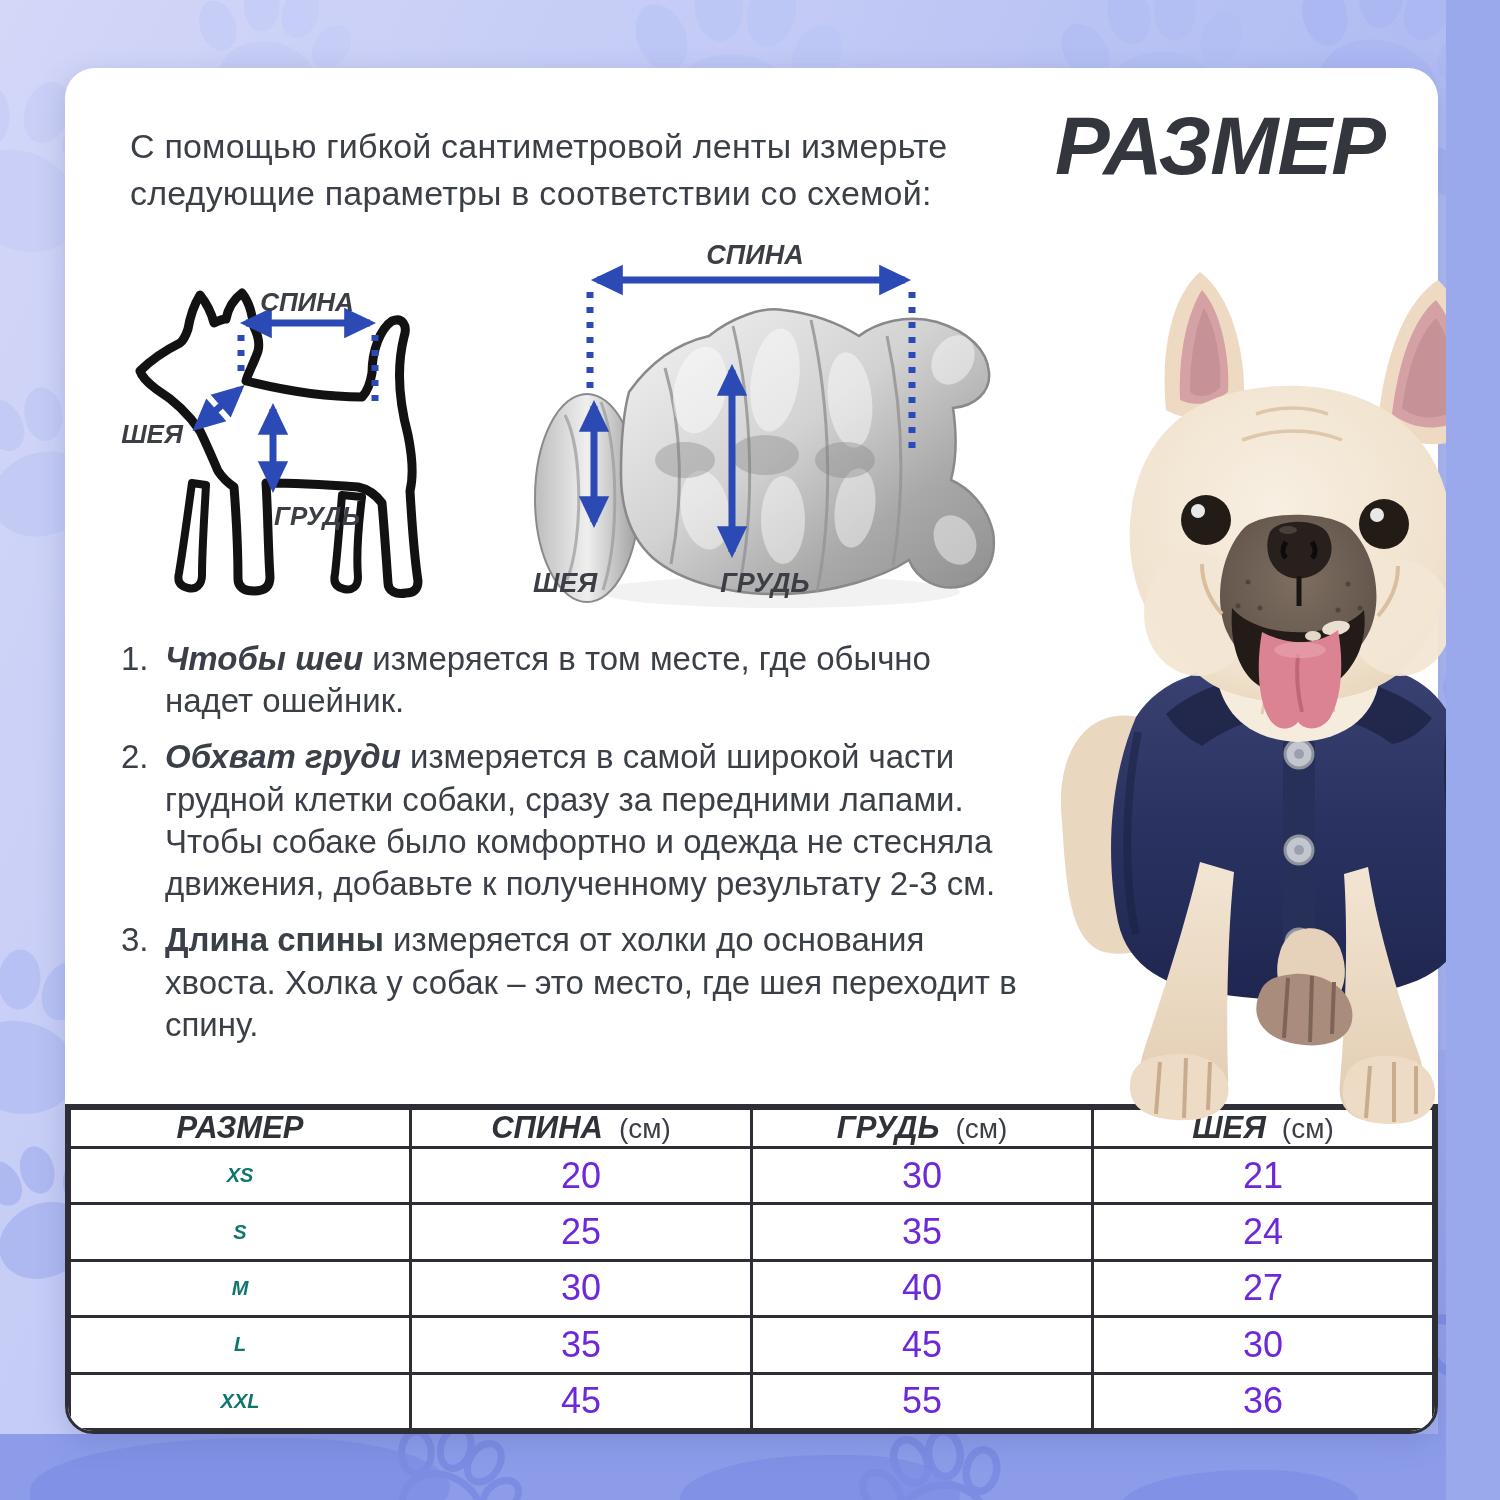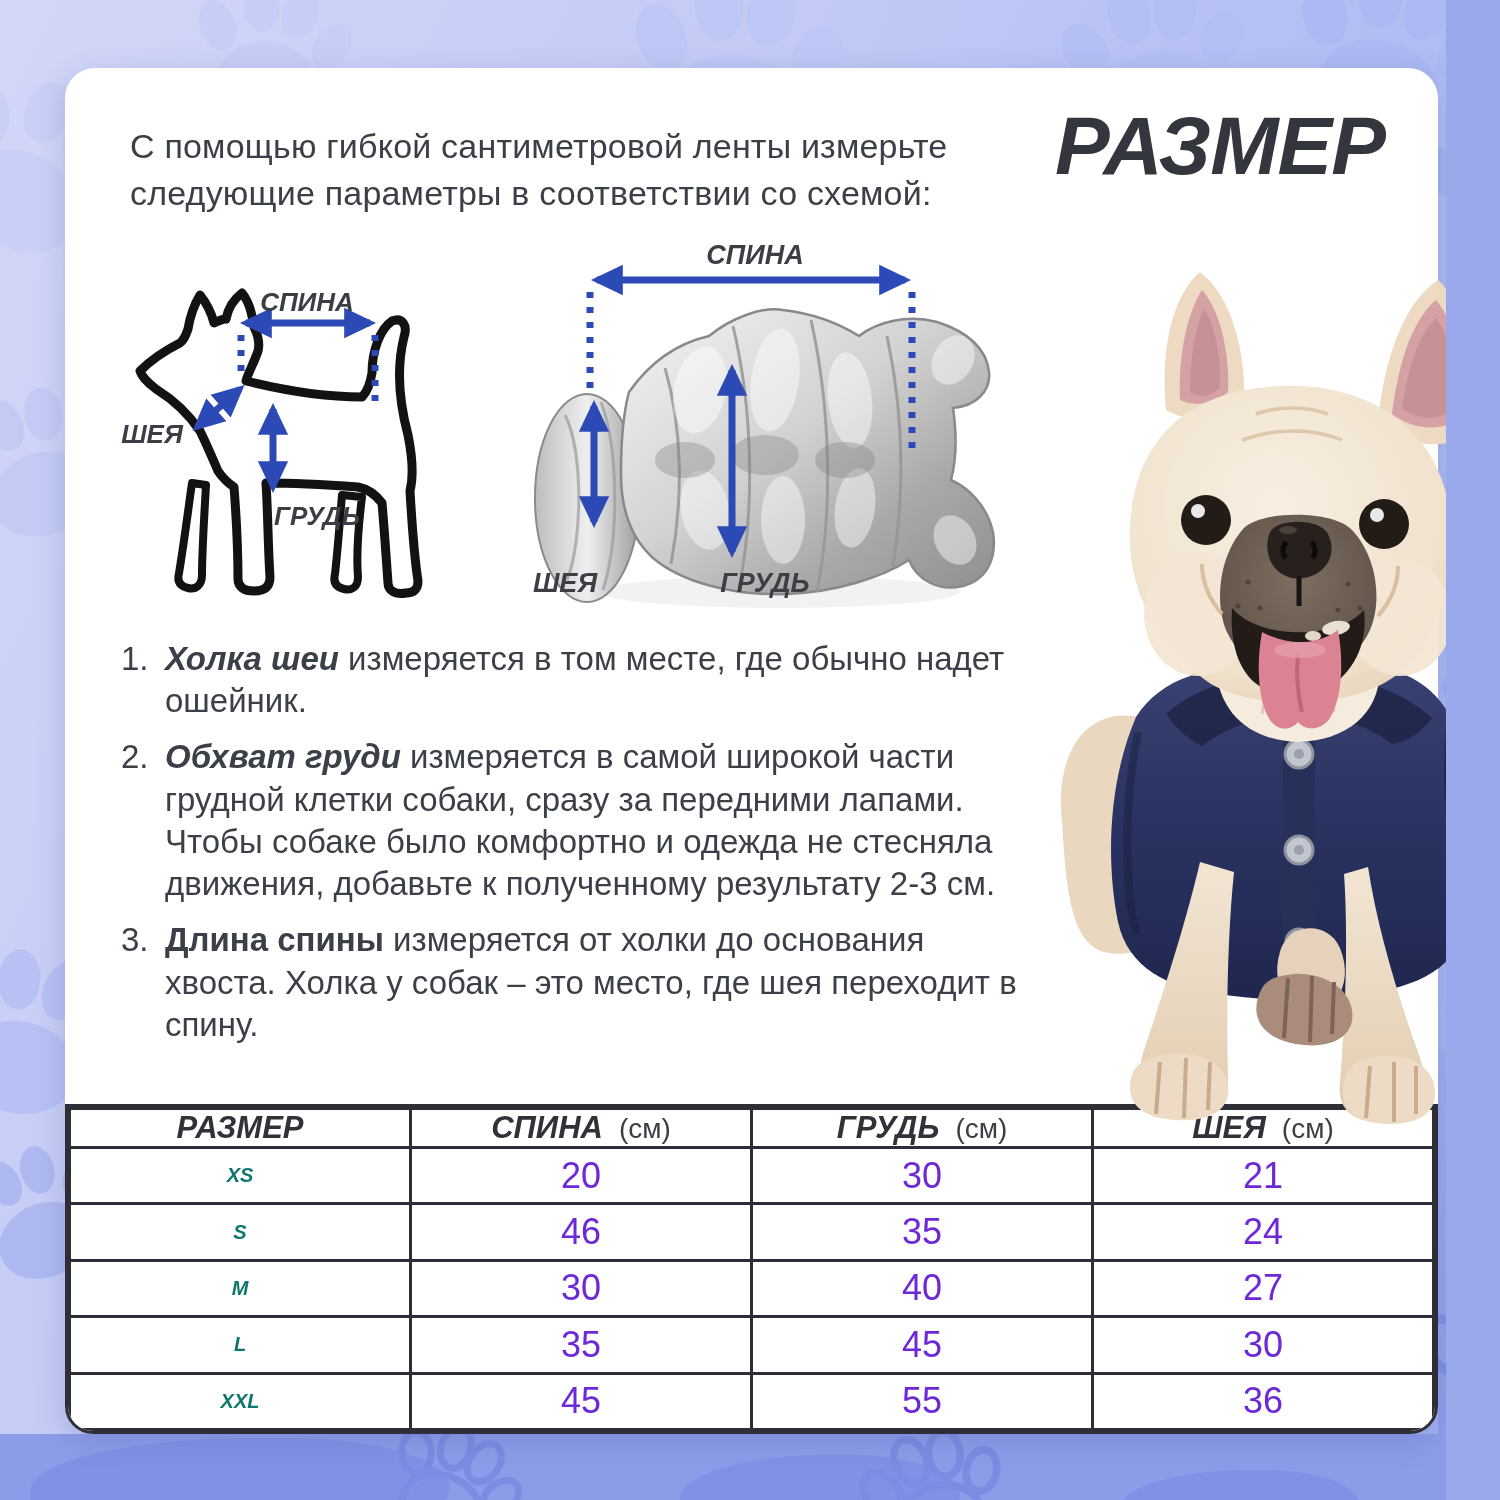--- a/index.html
+++ b/index.html
@@ -217,21 +217,21 @@
         <line x1="207" y1="130" x2="207" y2="312" marker-start="url(#mA)" marker-end="url(#mA)"></line>
       </g>
       <text class="meas-label" x="230" y="24" font-size="27" text-anchor="middle">СПИНА</text>
       <text class="meas-label" x="40" y="352" font-size="27" text-anchor="middle">ШЕЯ</text>
       <text class="meas-label" x="240" y="352" font-size="27" text-anchor="middle">ГРУДЬ</text>
     </svg>
 
     <div class="instructions">
       <div class="item">
         <span class="num">1.</span>
-        <span><b class="lead">Холка шеи</b><span> измеряется в том месте, где обычно надет ошейник.</span></span>
+        <span><b class="lead">Чтобы шеи</b><span> измеряется в том месте, где обычно надет ошейник.</span></span>
       </div>
       <div class="item">
         <span class="num">2.</span>
         <span><b class="lead">Обхват груди</b><span> измеряется в самой широкой части грудной клетки собаки, сразу за передними лапами. Чтобы собаке было комфортно и одежда не стесняла движения, добавьте к полученному результату 2-3 см.</span></span>
       </div>
       <div class="item">
         <span class="num">3.</span>
         <span><b class="lead up">Длина спины</b><span> измеряется от холки до основания хвоста. Холка у собак – это место, где шея переходит в спину.</span></span>
       </div>
     </div>
@@ -248,21 +248,21 @@
         </thead>
         <tbody>
           <tr>
             <td class="size">XS</td>
             <td class="val">20</td>
             <td class="val">30</td>
             <td class="val">21</td>
           </tr>
           <tr>
             <td class="size">S</td>
-            <td class="val">46</td>
+            <td class="val">25</td>
             <td class="val">35</td>
             <td class="val">24</td>
           </tr>
           <tr>
             <td class="size">M</td>
             <td class="val">30</td>
             <td class="val">40</td>
             <td class="val">27</td>
           </tr>
           <tr>

